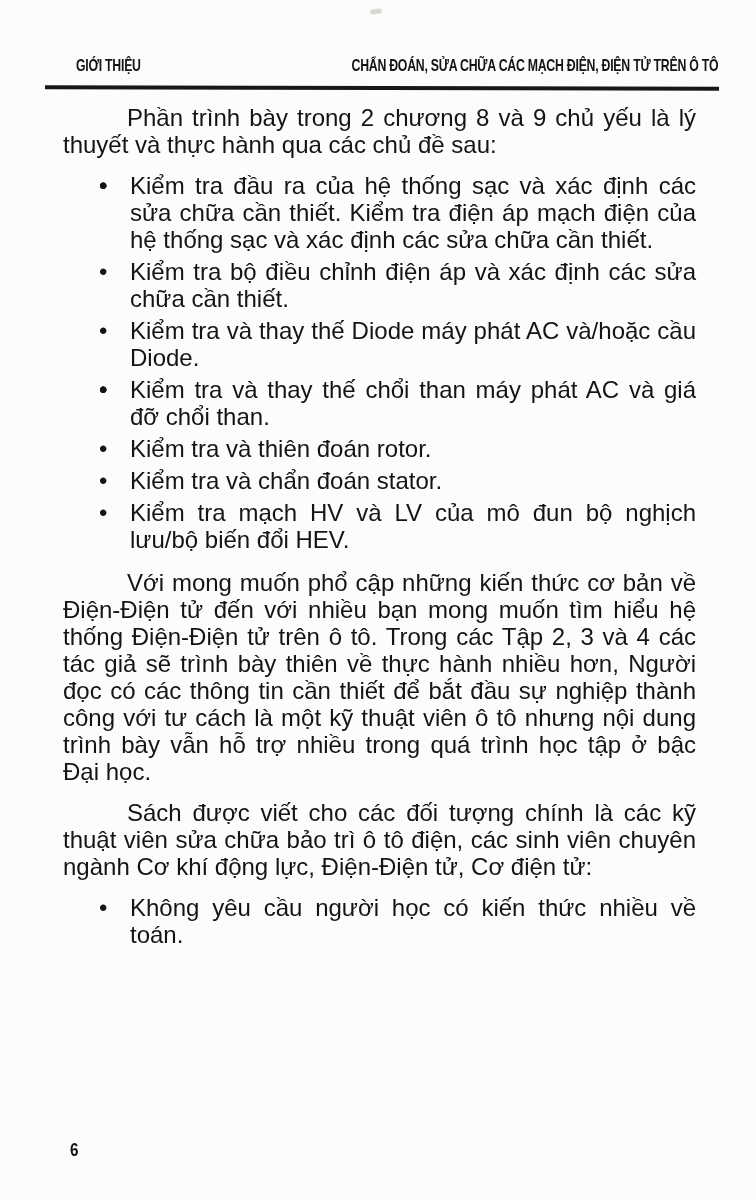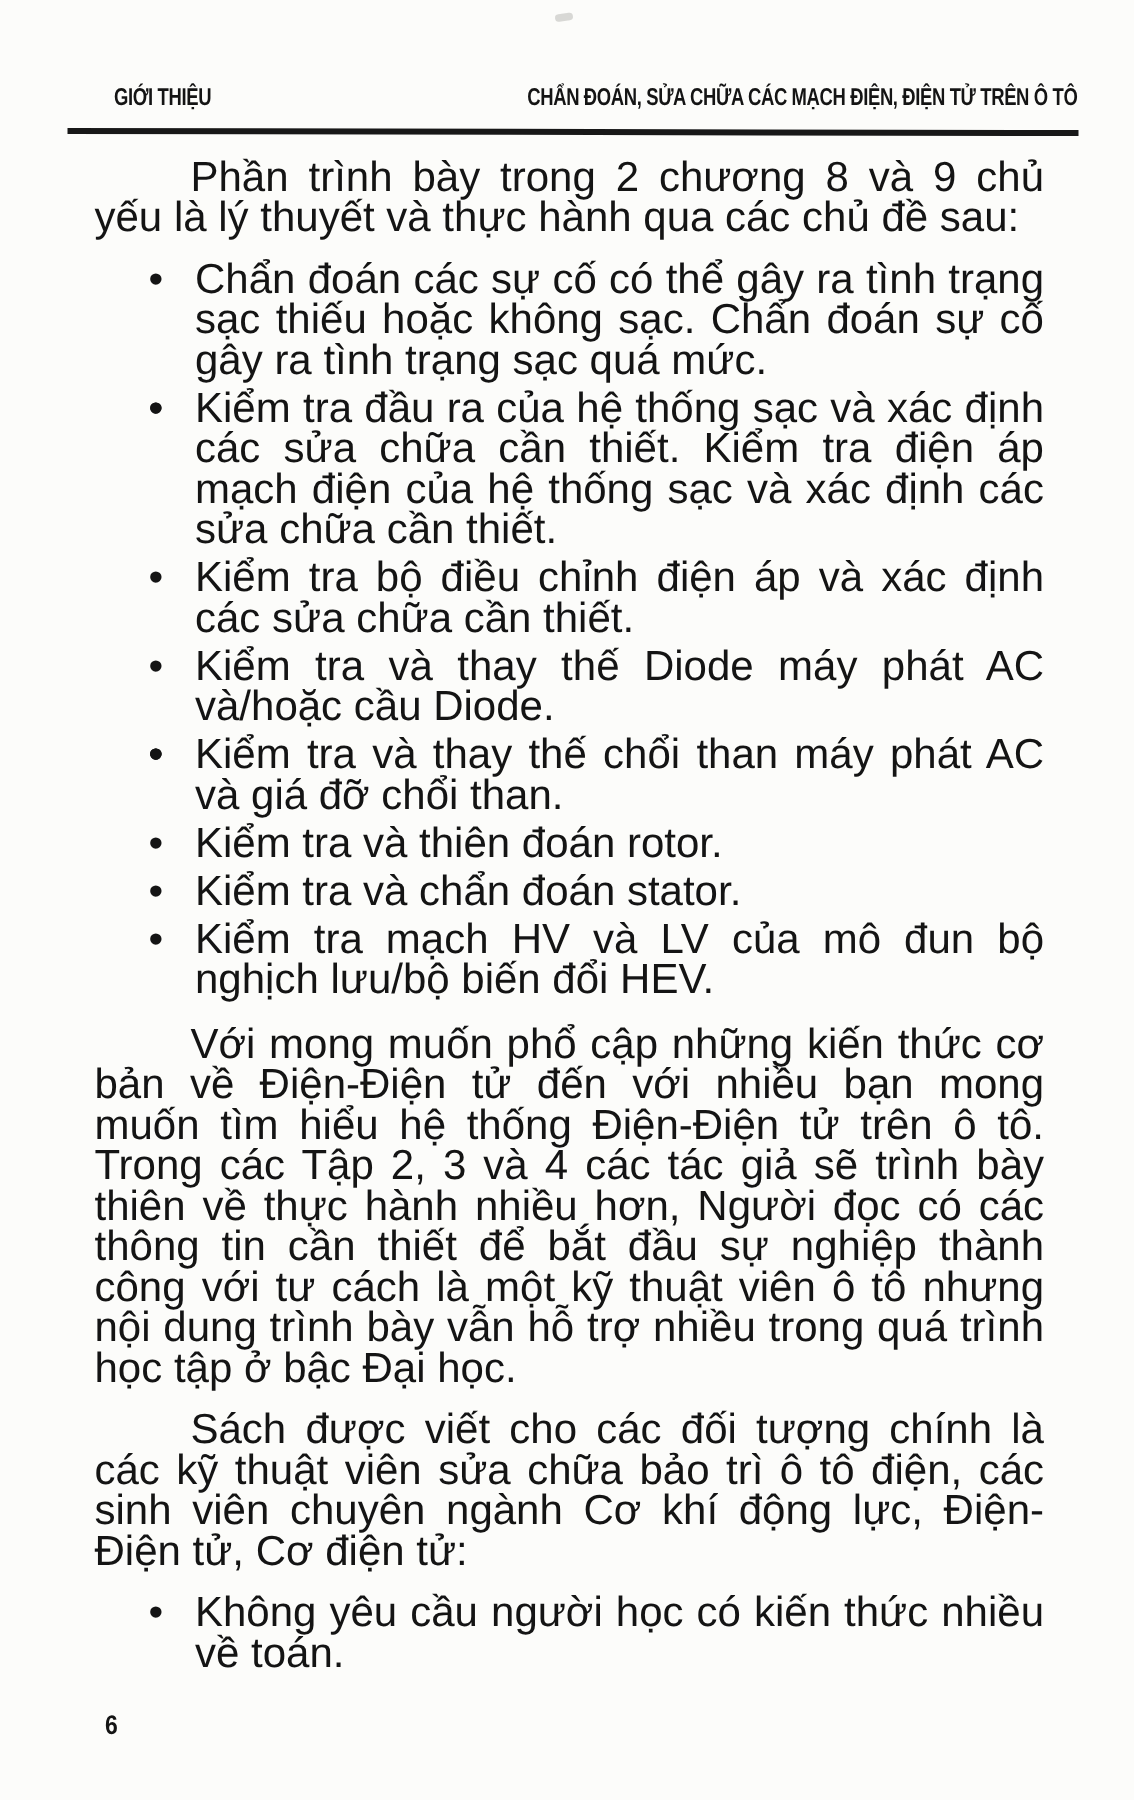--- a/index.html
+++ b/index.html
@@ -58,21 +58,21 @@
     right: 37px;
     height: 4px;
     background: #181818;
     transform: rotate(0.12deg);
   }
   .content {
     position: absolute;
     top: 104px;
     left: 63px;
     width: 633px;
-    font-size: 28px;
+    font-size: 24px;
     line-height: 27px;
     text-align: justify;
   }
   .para {
     margin: 0 0 14px 0;
     text-indent: 64px;
   }
   .topics {
     list-style: none;
     margin: 2px 0 16px 0;
@@ -113,21 +113,21 @@
     <span class="hleft">GIỚI THIỆU</span>
     <span class="hright">CHẨN ĐOÁN, SỬA CHỮA CÁC MẠCH ĐIỆN, ĐIỆN TỬ TRÊN Ô TÔ</span>
   </div>
   <div class="header-rule"></div>
 
   <div class="content">
 
     <p class="para">Phần trình bày trong 2 chương 8 và 9 chủ yếu là lý thuyết và thực hành qua các chủ đề sau:</p>
 
     <ul class="topics">
-      <li><span class="bullet-glyph">•</span><span>Chẩn đoán các sự cố có thể gây ra tình trạng sạc thiếu hoặc không sạc. Chẩn đoán sự cố gây ra tình trạng sạc quá mức.</span></li>
+      <li><span class="bullet-glyph">•</span></li>
       <li><span class="bullet-glyph">•</span></li>
       <li><span class="bullet-glyph">•</span><span>Kiểm tra đầu ra của hệ thống sạc và xác định các sửa chữa cần thiết. Kiểm tra điện áp mạch điện của hệ thống sạc và xác định các sửa chữa cần thiết.</span></li>
       <li><span class="bullet-glyph">•</span><span>Kiểm tra bộ điều chỉnh điện áp và xác định các sửa chữa cần thiết.</span></li>
       <li><span class="bullet-glyph">•</span><span>Kiểm tra và thay thế Diode máy phát AC và/hoặc cầu Diode.</span></li>
       <li><span class="bullet-glyph">•</span></li>
       <li><span class="bullet-glyph">•</span></li>
       <li><span class="bullet-glyph">•</span><span>Kiểm tra và thay thế chổi than máy phát AC và giá đỡ chổi than.</span></li>
       <li><span class="bullet-glyph">•</span><span>Kiểm tra và thiên đoán rotor.</span></li>
       <li><span class="bullet-glyph">•</span><span>Kiểm tra và chẩn đoán stator.</span></li>
       <li><span class="bullet-glyph">•</span><span>Kiểm tra mạch HV và LV của mô đun bộ nghịch lưu/bộ biến đổi HEV.</span></li>

